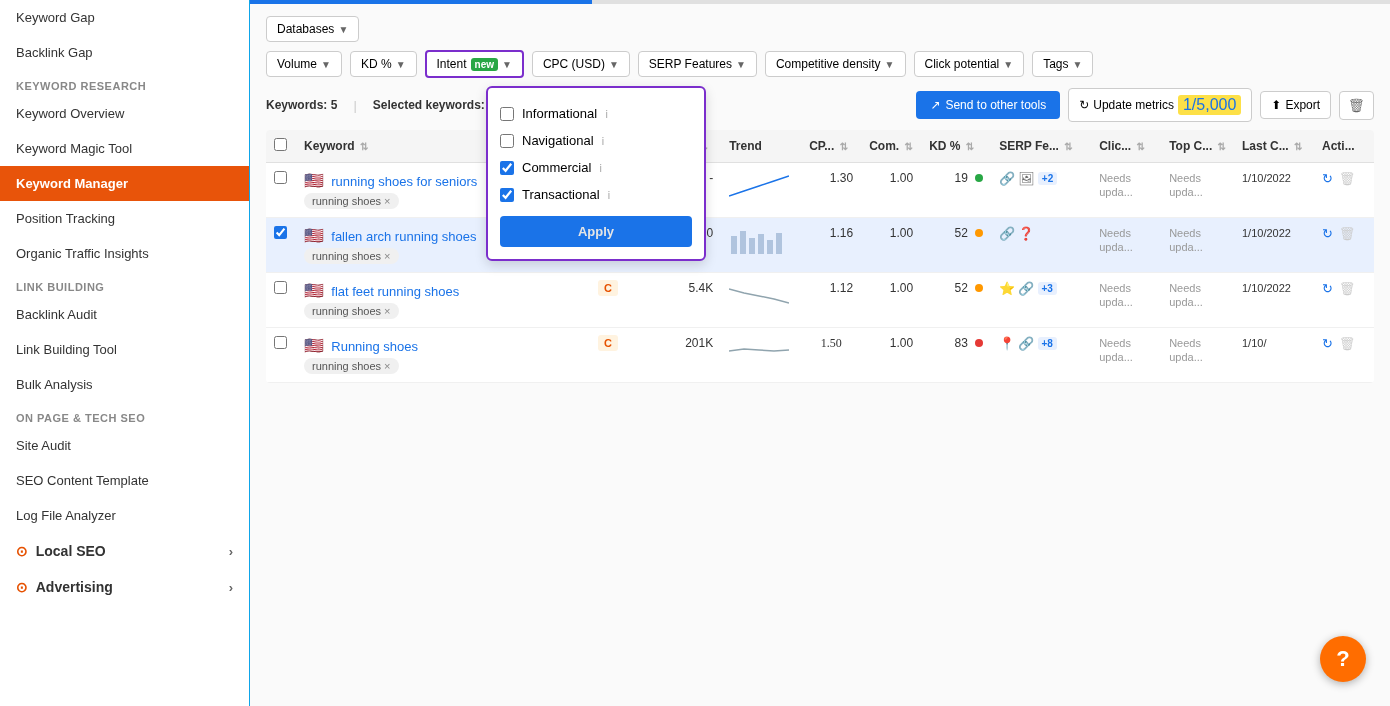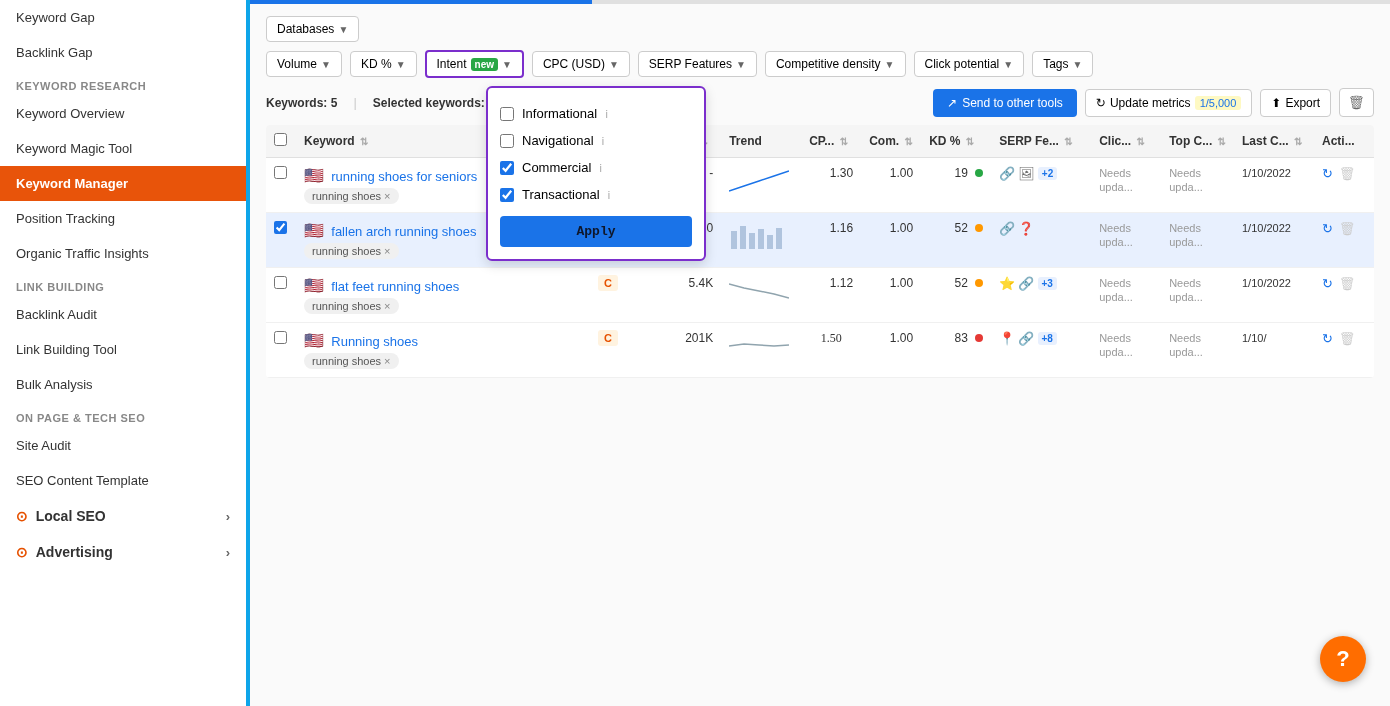--- a/index.html
+++ b/index.html
@@ -3,21 +3,21 @@
   <meta charset="utf-8">
   <style>
     * { box-sizing: border-box; margin: 0; padding: 0; }
     body { font-family: Arial, sans-serif; font-size: 13px; background: #f5f5f5; display: flex; height: 706px; overflow: hidden; }
 
     
     .sidebar {
       width: 250px;
       min-width: 250px;
       background: #fff;
-      border-right: 4px solid #0ea5e9;
+      border-right: 1px solid #0ea5e9;
       height: 100%;
       overflow-y: auto;
       display: flex;
       flex-direction: column;
     }
     .sidebar-item {
       padding: 10px 16px;
       cursor: pointer;
       color: #333;
       display: flex;
@@ -173,29 +173,28 @@
       height: 14px;
     }
     .info-icon {
       color: #aaa;
       font-size: 11px;
       cursor: pointer;
     }
     .apply-btn {
       width: 100%;
       background: #1a73e8;
-      color: #0f172a;
+      color: #e5e5e5;
       border: none;
       border-radius: 4px;
       padding: 8px;
       font-size: 13px;
       font-weight: bold;
       cursor: pointer;
       margin-top: 8px;
-      font-family: Liberation Mono, monospace;
     }
 
     
     .stats-row {
       display: flex;
       align-items: center;
       gap: 16px;
       margin-bottom: 8px;
     }
     .stats-text { font-size: 12px; color: #333; }
@@ -407,20 +406,23 @@
   <div class="sidebar-item">
     <span>Bulk Analysis</span>
   </div>
 
   <div class="sidebar-section-label">ON PAGE &amp; TECH SEO</div>
   <div class="sidebar-item">
     <span>Site Audit</span>
   </div>
   <div class="sidebar-item">
     <span>SEO Content Template</span>
+  </div>
+  <div class="sidebar-item">
+    <span>Log File Analyzer</span>
   </div>
 
   <div class="sidebar-category">
     <span style="display:flex;align-items:center;gap:8px;">
       <span style="color:#e65100;">⊙</span>
       <span>Local SEO</span>
     </span>
     <span class="cat-icon">›</span>
   </div>
   <div class="sidebar-category">
@@ -520,21 +522,21 @@
         <span>▼</span>
       </a>
       <div class="action-btns">
         <button class="send-btn">
           <span>↗</span>
           <span>Send to other tools</span>
         </button>
         <button class="metrics-btn">
           <span>↻</span>
           <span>Update metrics</span>
-          <span style="background:#fef9c3;padding:1px 5px;border-radius:3px;color:#1a73e8;font-size:11px;">1/5,000</span>
+          <span style="background:#fde047;padding:1px 5px;border-radius:3px;color:#1a73e8;font-size:16px;">1/5,000</span>
         </button>
         <button class="export-btn">
           <span>⬆</span>
           <span>Export</span>
         </button>
         <button class="delete-icon-btn">
           <span>🗑</span>
         </button>
       </div>
     </div>

